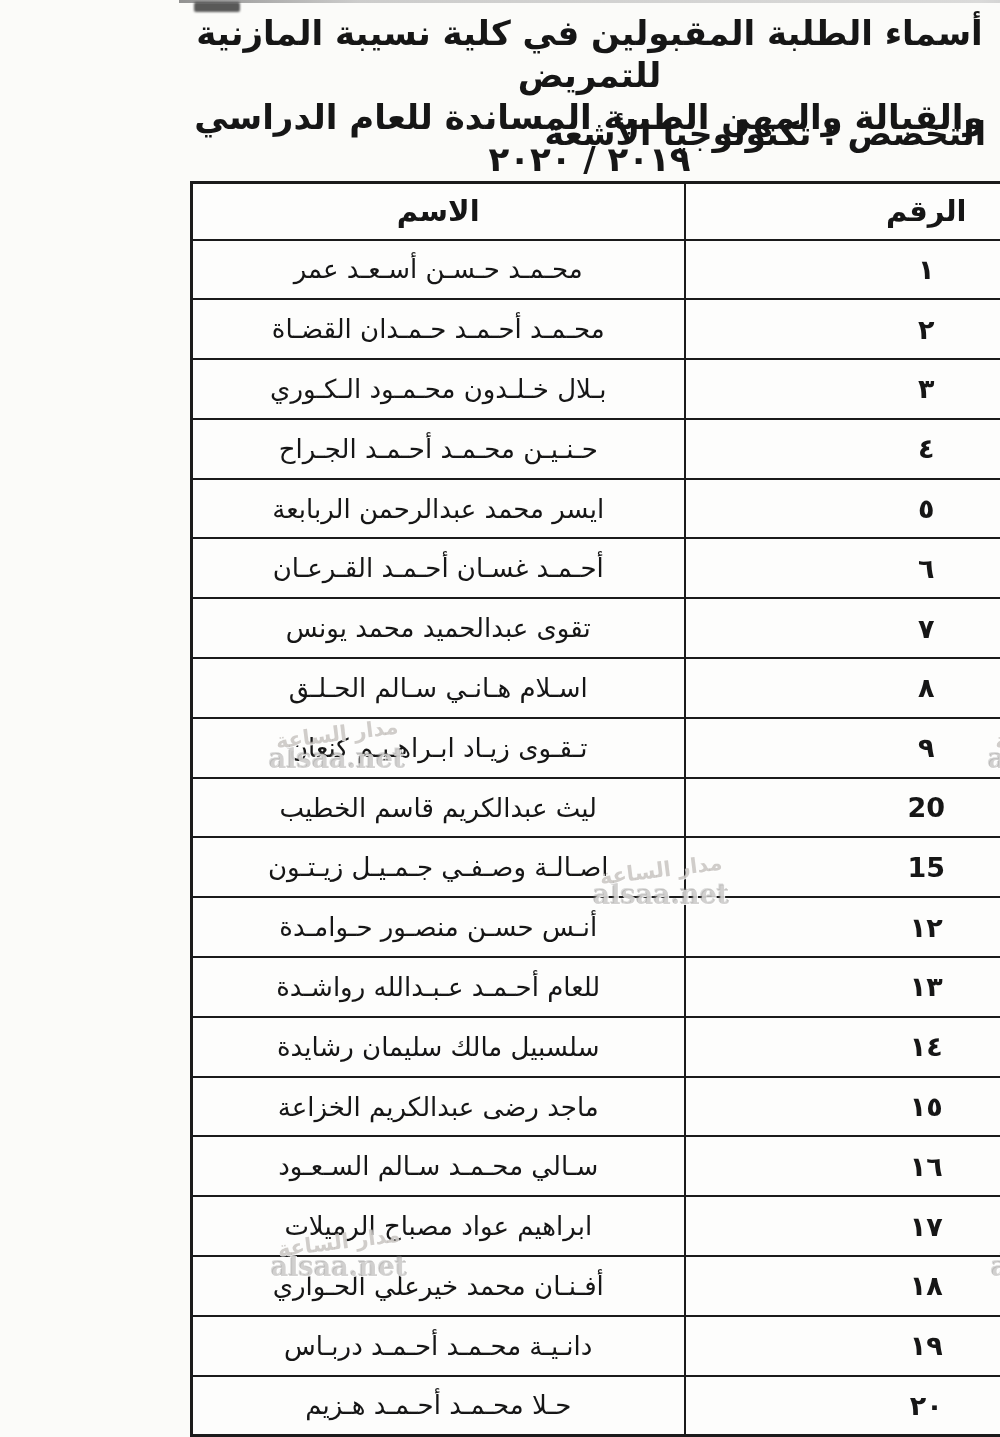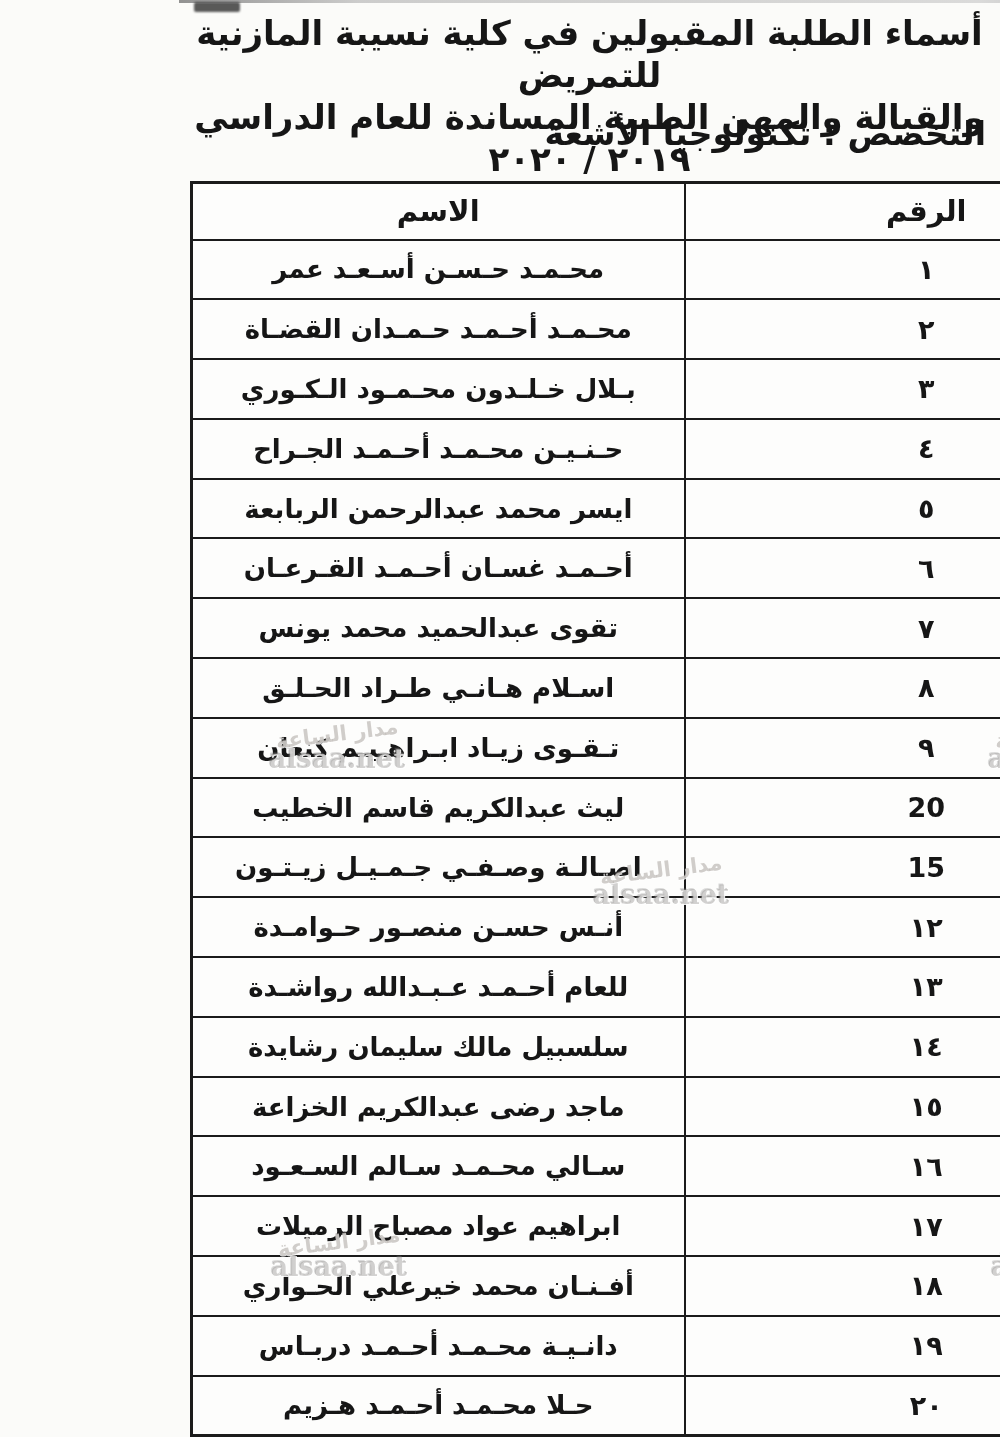--- a/index.html
+++ b/index.html
@@ -53,21 +53,21 @@
     border:2px solid #1b1b1b;
     padding:0 30px;
     text-align:center;
     vertical-align:middle;
     overflow:hidden;
   }
   tr.hdr{ height:57px; }
   tr.row{ height:59.8px; }
   th{ font-size:29px; font-weight:700; }
   td.num{ font-size:27px; font-weight:700; }
-  td.name{ font-size:26px; font-weight:700; white-space:nowrap; }
+  td.name{ font-size:26px; font-weight:400; white-space:nowrap; }
 
   
   .wm{
     position:absolute; width:180px;
     text-align:center; pointer-events:none; direction:rtl;
     z-index:5;
   }
   .wm .l1{
     display:block;
     font-size:21px; font-weight:700; letter-spacing:1px;
@@ -138,21 +138,21 @@
       <tr class="row">
         <td class="num">٦</td>
         <td class="name">أحـمـد غسـان أحـمـد القـرعـان</td>
       </tr>
       <tr class="row">
         <td class="num">٧</td>
         <td class="name">تقوى عبدالحميد محمد يونس</td>
       </tr>
       <tr class="row">
         <td class="num">٨</td>
-        <td class="name">اسـلام هـانـي طـراد الحـلـق</td>
+        <td class="name">اسـلام هـانـي سـالم الحـلـق</td>
       </tr>
       <tr class="row">
         <td class="num">٩</td>
         <td class="name">تـقـوى زيـاد ابـراهـيـم كنعان</td>
       </tr>
       <tr class="row">
         <td class="num">20</td>
         <td class="name">ليث عبدالكريم قاسم الخطيب</td>
       </tr>
       <tr class="row">

